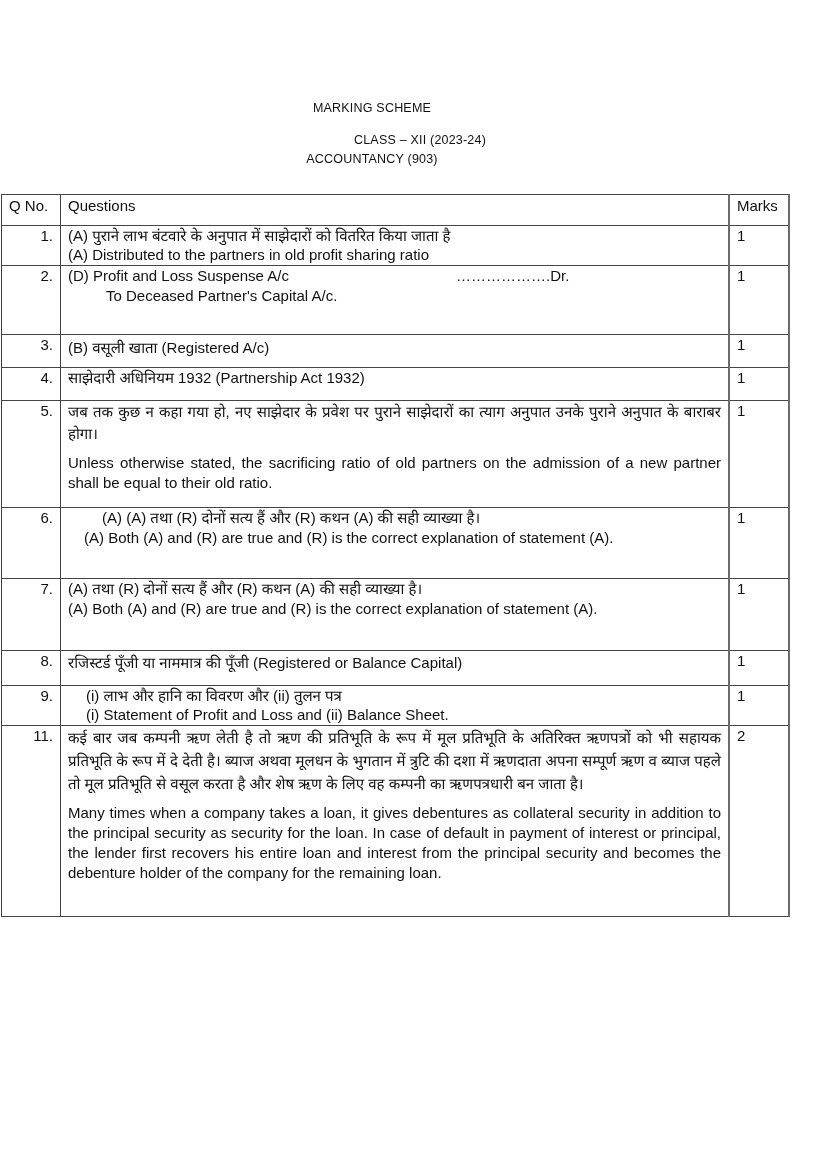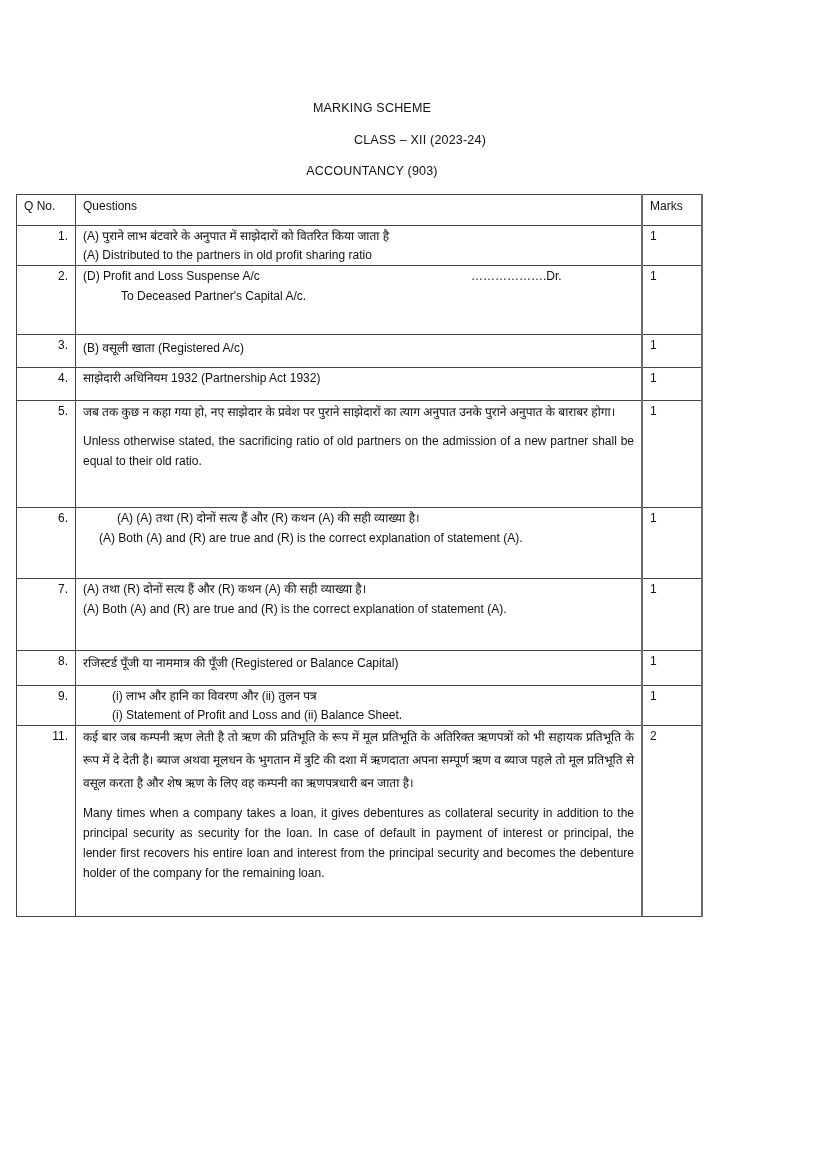--- a/index.html
+++ b/index.html
@@ -6,23 +6,23 @@
     body {
       width: 827px; height: 1169px; position: relative; overflow: hidden;
       font-family: "Liberation Sans", "DejaVu Sans", sans-serif;
       color: #111111;
     }
     .heading {
       position: absolute; left: 0; width: 744px; text-align: center;
       font-size: 12.5px; letter-spacing: 0.2px;
     }
     table.scheme {
-      position: absolute; left: 16px; top: 194px;
-      width: 687px; border-collapse: collapse; table-layout: fixed;
-      font-size: 12px; line-height: 20px;
+      position: absolute; left: 1px; top: 194px;
+      width: 789px; border-collapse: collapse; table-layout: fixed;
+      font-size: 15px; line-height: 20px;
     }
     table.scheme td, table.scheme th {
       border: 1px solid #444;
       vertical-align: top; padding: 0 7px; font-weight: normal;
     }
     table.scheme th { text-align: left; padding-top: 1px; }
     col.c-q { width: 59px; }
     col.c-m { width: 60px; }
     td.qno { text-align: right; padding-right: 14px; }
     th.qh { text-align: left; padding-left: 7px; }
@@ -35,21 +35,21 @@
     .indent2 { padding-left: 25px; }
     .indent3 { padding-left: 25px; }
     .dots { position: absolute; left: 395px; }
     .rel { position: relative; }
   </style>
 </head>
 <body>
 
 <div class="heading" style="top:101px;">MARKING SCHEME</div>
 <div class="heading" style="top:133px;margin-left:48px;">CLASS – XII (2023-24)</div>
-<div class="heading" style="top:164px;">ACCOUNTANCY (903)</div>
+<div class="heading" style="top:152px;">ACCOUNTANCY (903)</div>
 
 <table class="scheme">
   <colgroup>
     <col class="c-q">
       <col>
       <col class="c-m">
   </colgroup>
   <thead>
     <tr style="height:31px;">
       <th class="qh">Q No.</th>
@@ -127,21 +127,21 @@
     <tr style="height:35px;">
       <td class="qno">8.</td>
       <td class="border-right-thick">
         <span class="line" style="padding-top:2px;">रजिस्टर्ड पूँजी या नाममात्र की पूँजी  (Registered or Balance Capital)</span>
       </td>
       <td class="marks border-right-thick">1</td>
     </tr>
 
     <tr style="height:40px;">
       <td class="qno">9.</td>
-      <td class="border-right-thick" style="padding-left:11px;">
+      <td class="border-right-thick" style="padding-left:0;">
         <span class="line indent3">(i)  लाभ और हानि का विवरण और  (ii) तुलन पत्र</span>
         <span class="line indent3" style="line-height:18px;">(i) Statement of Profit and Loss and (ii) Balance Sheet.</span>
       </td>
       <td class="marks border-right-thick">1</td>
     </tr>
 
 
     <tr style="height:191px;">
       <td class="qno">11.</td>
       <td class="border-right-thick">

